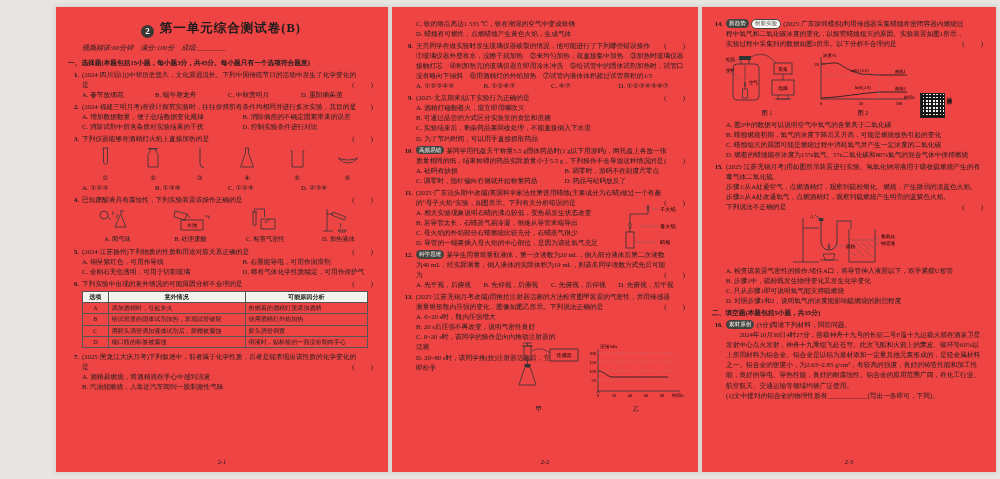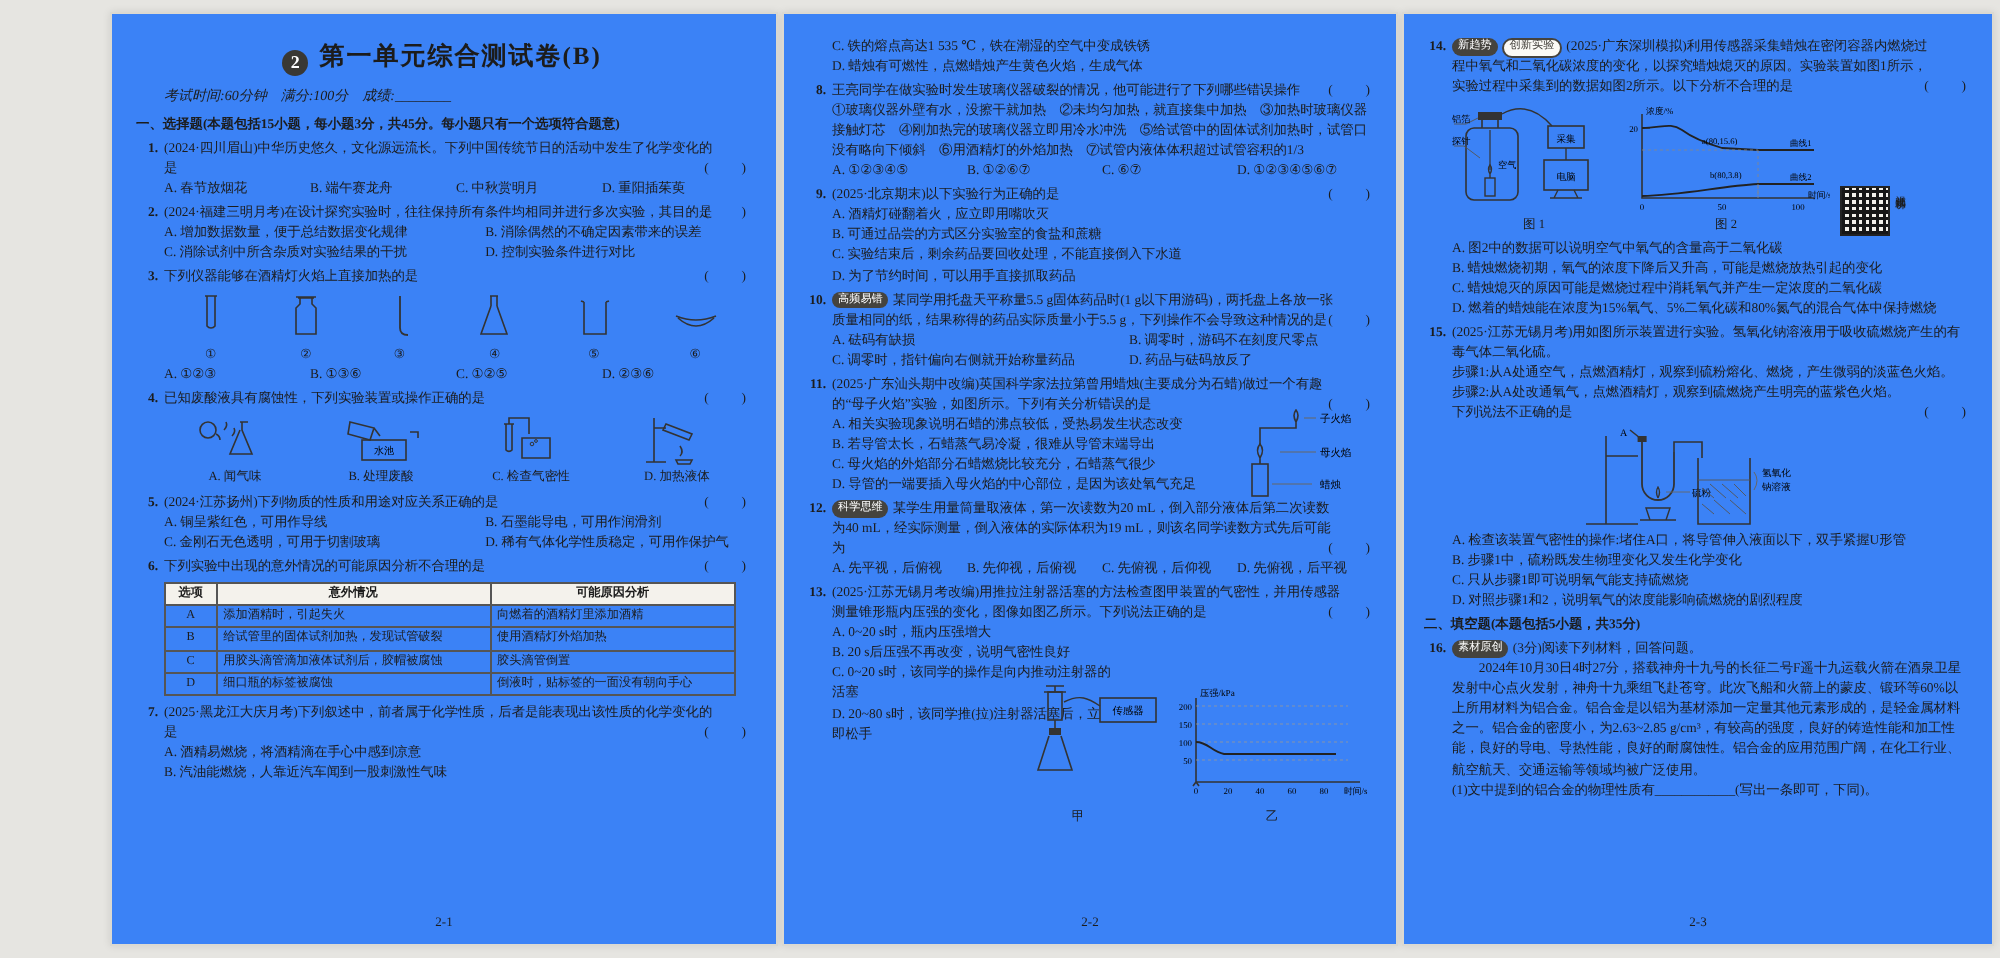--- a/index.html
+++ b/index.html
@@ -1,18 +1,18 @@
 <!DOCTYPE html>
 <html><head>
 <meta charset="utf-8">
 <style>
   html,body{margin:0;padding:0;}
   body{width:1000px;height:479px;background:#e6e5e1;position:relative;overflow:hidden;
        font-family:"Liberation Serif","DejaVu Serif",serif;color:#1c1c1c;}
-  .page{position:absolute;top:6px;height:467px;background:#3b82f6;border:1px solid #dbd9d2;
+  .page{position:absolute;top:6px;height:467px;background:#ef4444;border:1px solid #dbd9d2;
         box-shadow:0 0 4px rgba(0,0,0,.10);box-sizing:border-box;font-size:6.7px;line-height:1.5;}
   #pg1{left:55px;width:334px;padding:12px 14px 6px 12px;}
   #pg2{left:391px;width:308px;padding:10px 12px 6px 10px;}
   #pg3{left:701px;width:296px;padding:10px 12px 6px 10px;}
   .hdr{text-align:center;margin-bottom:5px;}
   .numcirc{display:inline-block;width:13px;height:13px;border-radius:50%;background:#39383
   4;background:#393834;color:#fff;font-weight:bold;font-size:9px;line-height:13px;vertical-align:-2px;}
   .title{font-size:12.5px;font-weight:bold;letter-spacing:1px;margin-left:4px;}
   .meta{font-style:italic;font-size:7px;margin:3px 0 4px 14px;}
   .sect{font-weight:bold;margin:2px 0;}
@@ -53,21 +53,21 @@
 </head>
 <body>
 
 <div>
 
   <div class="page" id="pg1">
     <div class="hdr">
       <span class="numcirc">2</span>
       <span class="title">第一单元综合测试卷(B)</span>
     </div>
-    <div class="meta">考试时间:60分钟　满分:100分　成绩:________</div>
+    <div class="meta">视频精讲:60分钟　满分:100分　成绩:________</div>
     <div class="sect">一、选择题(本题包括15小题，每小题3分，共45分。每小题只有一个选项符合题意)</div>
 
     <div class="q">
       <span class="qn">1.</span>
       <div class="qb">
         <div class="stem"><span>(2024·四川眉山)中华历史悠久，文化源远流长。下列中国传统节日的活动中发生了化学变化的是</span><span class="brk">(　　)</span></div>
         <div class="o4">
           <span>A. 春节放烟花</span>
           <span>B. 端午赛龙舟</span>
           <span>C. 中秋赏明月</span>

